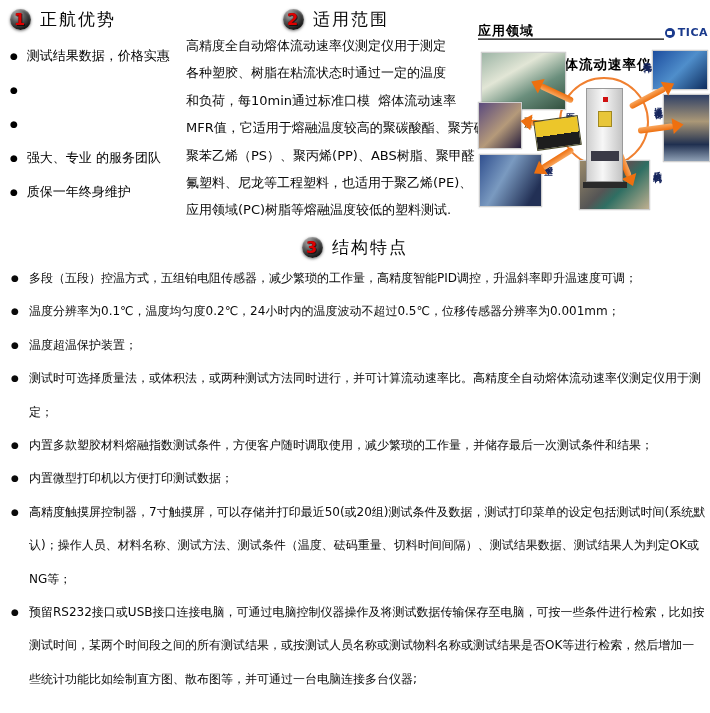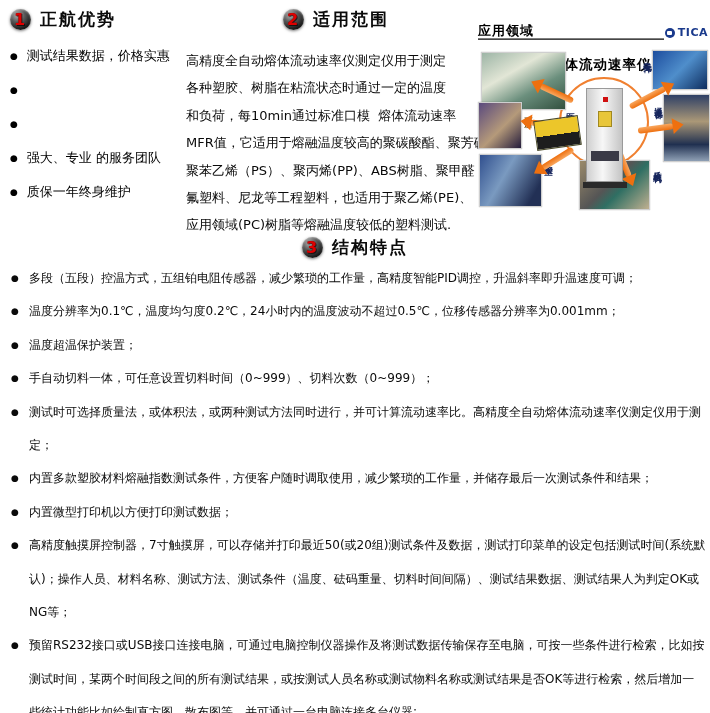--- a/index.html
+++ b/index.html
@@ -1,40 +1,40 @@
 <!DOCTYPE html>
 <html><head>
 <meta charset="utf-8">
 <style>
   * { margin:0; padding:0; box-sizing:border-box; }
   body { background:#fff; font-family:"DejaVu Sans","Liberation Sans",sans-serif; color:#000; }
   .page { position:relative; width:710px; height:713px; background:#ffffff; overflow:hidden; }
 
   
   .sec-header { display:flex; align-items:center; gap:9px; }
-  .sec-header h2 { font-size:17px; font-weight:bold; letter-spacing:2px; color:#0a0a0a; }
+  .sec-header h2 { font-size:17px; font-weight:normal; letter-spacing:2px; color:#0a0a0a; }
   .badge { position:relative; width:21px; height:21px; border-radius:50%; flex:0 0 21px;
            background:radial-gradient(circle at 35% 28%, #b5b5b5, #5a5a5a 35%, #0d0d0d 78%);
            box-shadow:0 1px 3px rgba(0,0,0,.55), inset 0 1px 2px rgba(255,255,255,.45); }
   .badge .num { position:absolute; left:4px; top:0; color:#dd0000; font-weight:bold; font-size:16px;
                 text-shadow:0 0 1px #400, 1px 1px 0 rgba(0,0,0,.6); line-height:21px; }
 
   
   .top { position:relative; height:230px; }
   .col-adv   { position:absolute; left:10px;  top:8px;  width:172px; }
   .col-scope { position:absolute; left:186px; top:8px;  width:300px; }
   .col-app   { position:absolute; left:478px; top:22px; width:230px; }
 
   .adv-list { list-style:none; margin-top:16px; }
   .adv-list li { display:flex; gap:9px; align-items:flex-start; font-size:13px; line-height:18px;
                  margin-bottom:16px; white-space:pre; }
   .dot { font-size:9px; line-height:18px; color:#000; }
 
   .col-scope .sec-header { justify-content:center; }
-  .scope-lines { margin-top:16px; }
+  .scope-lines { margin-top:1px; }
   .scope-line { font-size:13px; line-height:27.4px; white-space:pre; color:#0a0a0a; }
 
   
   .app-head { position:relative; height:20px; }
   .app-title { position:absolute; left:0; top:0; font-size:13px; font-weight:bold; letter-spacing:1px; }
   .app-rule { position:absolute; left:0; right:44px; top:16px; height:2px;
               background:linear-gradient(#9a9a9a,#2a2a2a); }
   .tica { position:absolute; right:0; top:4px; display:flex; align-items:center; gap:3px;
           color:#1a3a8c; font-weight:bold; font-size:11px; letter-spacing:.5px; }
   .tica-icon { width:10px; height:10px; border-radius:50%; background:#1a3a8c; position:relative; }
@@ -222,21 +222,20 @@
   </div>
 
   <ul class="features">
 
       <li>多段（五段）控温方式，五组铂电阻传感器，减少繁琐的工作量，高精度智能PID调控，升温斜率即升温速度可调；</li>
 
       <li>温度分辨率为0.1℃，温度均匀度0.2℃，24小时内的温度波动不超过0.5℃，位移传感器分辨率为0.001mm；</li>
 
       <li>温度超温保护装置；</li>
 
-      <li>手自动切料一体，可任意设置切料时间（0~999）、切料次数（0~999）；</li>
 
       <li>测试时可选择质量法，或体积法，或两种测试方法同时进行，并可计算流动速率比。高精度全自动熔体流动速率仪测定仪用于测定；</li>
 
 
       <li>内置多款塑胶材料熔融指数测试条件，方便客户随时调取使用，减少繁琐的工作量，并储存最后一次测试条件和结果；</li>
 
       <li>内置微型打印机以方便打印测试数据；</li>
 
       <li>高精度触摸屏控制器，7寸触摸屏，可以存储并打印最近50(或20组)测试条件及数据，测试打印菜单的设定包括测试时间(系统默认)；操作人员、材料名称、测试方法、测试条件（温度、砝码重量、切料时间间隔）、测试结果数据、测试结果人为判定OK或NG等；</li>
 

